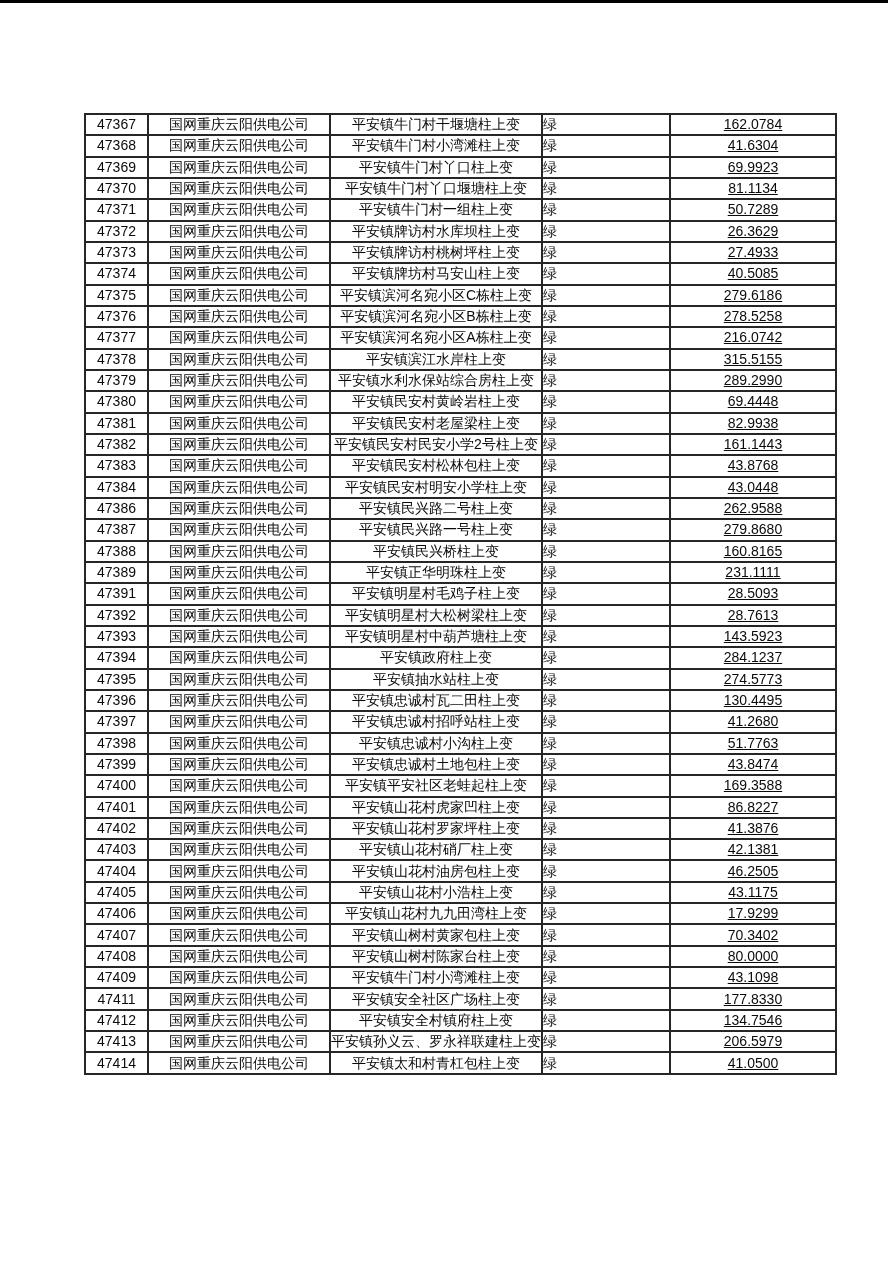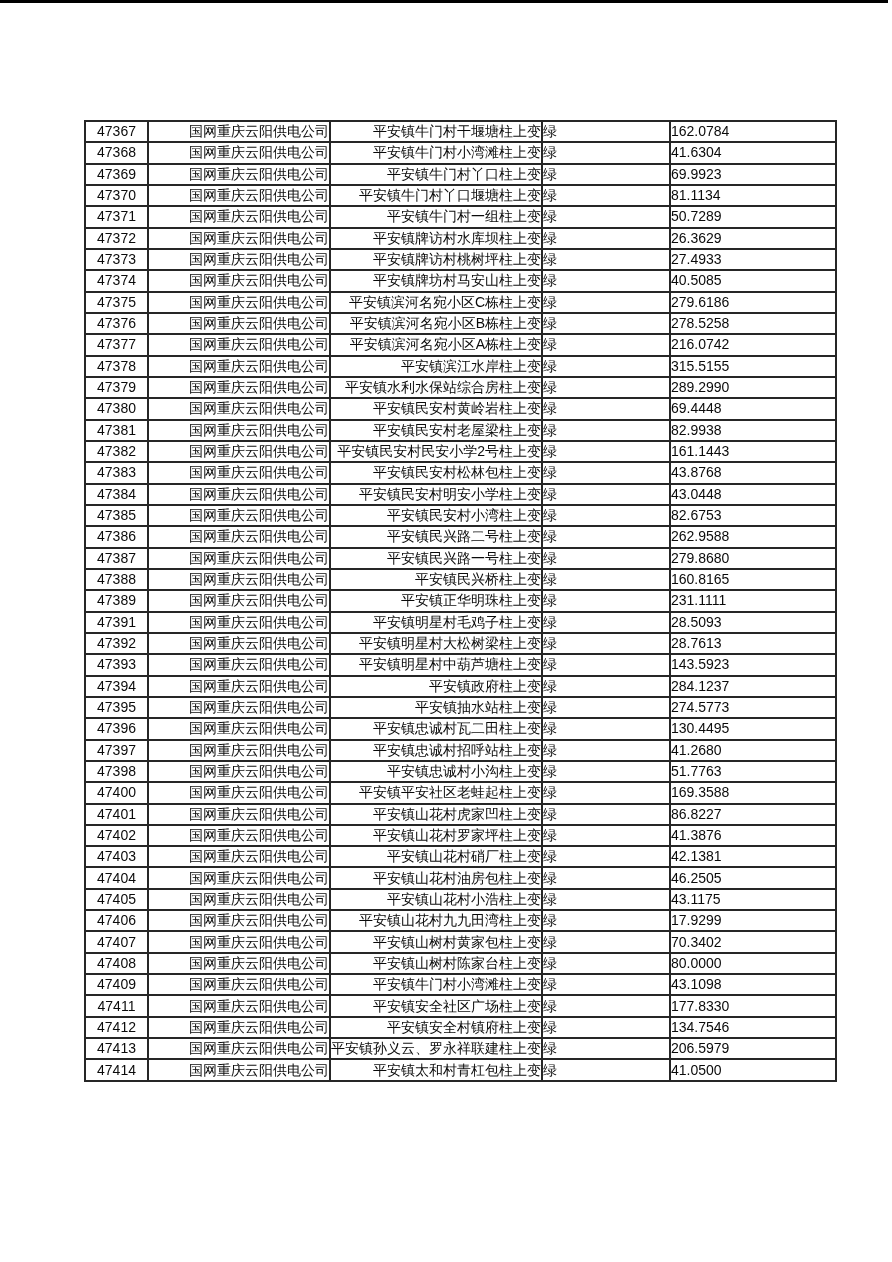--- a/index.html
+++ b/index.html
@@ -16,41 +16,41 @@
     position: absolute;
     top: 0;
     left: 0;
     width: 888px;
     height: 3px;
     background: #000000;
   }
   table.sheet {
     position: absolute;
     left: 84px;
-    top: 120px;
+    top: 113px;
     border-collapse: collapse;
     table-layout: fixed;
     padding-left: 44px;
   }
   table.sheet td {
     border: 2px solid #262626;
     height: 19.33px;
     padding: 0;
     font-size: 14px;
     line-height: 19px;
     color: #0a0a0a;
     vertical-align: middle;
     white-space: nowrap;
     overflow: hidden;
   }
   td.c-id      { width: 61px;  text-align: center; }
-  td.c-company { width: 180px; text-align: right; padding-left: 4px; }
-  td.c-station { width: 175px; text-align: right; padding-left: 3px; }
+  td.c-company { width: 180px; text-align: center; padding-left: 4px; }
+  td.c-station { width: 175px; text-align: center; padding-left: 3px; }
   td.c-status  { width: 126px; text-align: left; padding-left: 2px; }
-  td.c-value   { width: 164px; text-align: left; font-variant-numeric: tabular-nums; }
+  td.c-value   { width: 164px; text-align: center; font-variant-numeric: tabular-nums; text-decoration: underline; }
 </style>
 </head>
 <body>
 
 <div class="top-edge-bar"></div>
 
 <table class="sheet">
   <tbody>
   <tr>
     <td class="c-id">47367</td>
@@ -189,27 +189,20 @@
   </tr>
 
   <tr>
     <td class="c-id">47384</td>
     <td class="c-company">国网重庆云阳供电公司</td>
     <td class="c-station">平安镇民安村明安小学柱上变</td>
     <td class="c-status">绿</td>
     <td class="c-value">43.0448</td>
   </tr>
 
-  <tr>
-    <td class="c-id">47385</td>
-    <td class="c-company">国网重庆云阳供电公司</td>
-    <td class="c-station">平安镇民安村小湾柱上变</td>
-    <td class="c-status">绿</td>
-    <td class="c-value">82.6753</td>
-  </tr>
 
   <tr>
     <td class="c-id">47386</td>
     <td class="c-company">国网重庆云阳供电公司</td>
     <td class="c-station">平安镇民兴路二号柱上变</td>
     <td class="c-status">绿</td>
     <td class="c-value">262.9588</td>
   </tr>
 
   <tr>
@@ -294,20 +287,27 @@
   </tr>
 
   <tr>
     <td class="c-id">47398</td>
     <td class="c-company">国网重庆云阳供电公司</td>
     <td class="c-station">平安镇忠诚村小沟柱上变</td>
     <td class="c-status">绿</td>
     <td class="c-value">51.7763</td>
   </tr>
 
+  <tr>
+    <td class="c-id">47399</td>
+    <td class="c-company">国网重庆云阳供电公司</td>
+    <td class="c-station">平安镇忠诚村土地包柱上变</td>
+    <td class="c-status">绿</td>
+    <td class="c-value">43.8474</td>
+  </tr>
 
   <tr>
     <td class="c-id">47400</td>
     <td class="c-company">国网重庆云阳供电公司</td>
     <td class="c-station">平安镇平安社区老蛙起柱上变</td>
     <td class="c-status">绿</td>
     <td class="c-value">169.3588</td>
   </tr>
 
   <tr>

